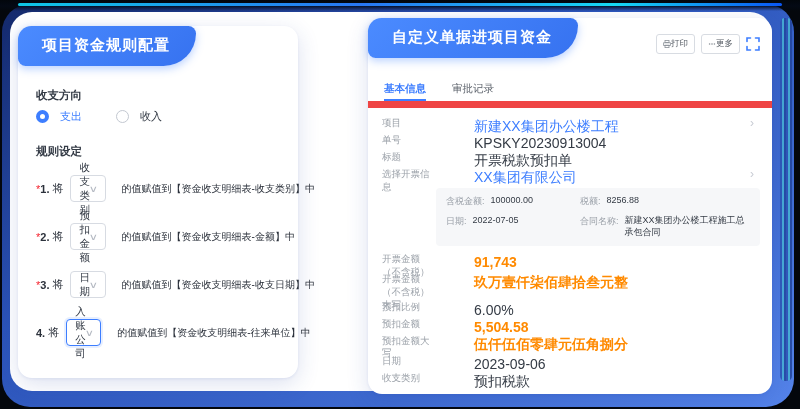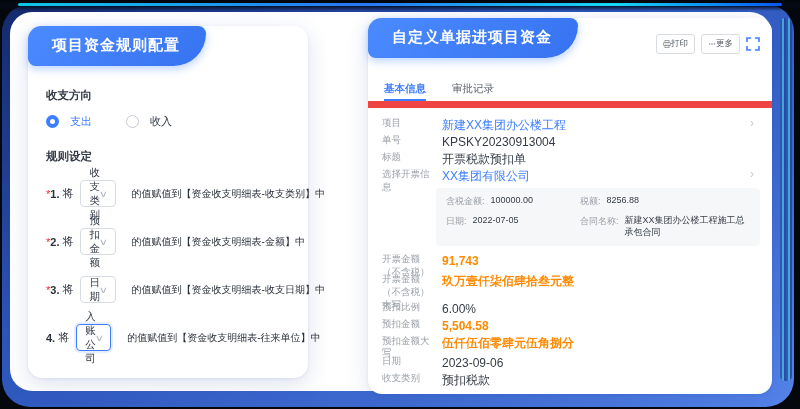--- a/index.html
+++ b/index.html
@@ -32,35 +32,35 @@
   .stage {
     position:absolute; left:10px; top:12px; right:28px; bottom:18px;
     background:#ffffff; border-radius:22px;
   }
 
   
   .card {
     position:absolute; background:#fff; border-radius:14px;
     box-shadow:0 6px 22px rgba(35,70,160,.16), 0 1px 3px rgba(35,70,160,.08);
   }
-  .card-left  { left:28px;  top:26px; width:280px; height:352px; }
+  .card-left  { left:18px;  top:26px; width:280px; height:352px; }
   .card-right { left:368px; top:18px; width:404px; height:376px; }
 
   .badge {
     position:absolute; left:0; top:0;
     background:linear-gradient(135deg,#4b8bff,#3672f0);
     color:#fff; font-weight:bold; font-size:15px; letter-spacing:1px;
     padding:10px 26px 11px 24px;
     border-radius:14px 8px 34px 8px;
     box-shadow:0 3px 8px rgba(61,126,255,.35);
   }
 
   
   .lc-body { position:absolute; left:18px; right:12px; top:62px; }
-  .section-label { font-size:11.5px; color:#333a45; font-weight:bold; margin-bottom:11px; }
+  .section-label { font-size:11.5px; color:#333a45; font-weight:bold; margin-bottom:6px; }
   .radio-row { display:flex; align-items:center; gap:34px; margin-bottom:20px; }
   .radio { display:flex; align-items:center; gap:11px; cursor:pointer; }
   .radio .dot { width:13px; height:13px; border-radius:50%; }
   .radio.sel .dot { border:4px solid #3D7EFF; background:#fff; }
   .radio.unsel .dot { border:1px solid #c3c8d1; background:#fff; }
   .radio.sel .rlabel { color:#3D7EFF; }
   .radio .rlabel { font-size:11px; color:#333a45; }
 
   .rule-row { display:flex; align-items:center; margin-bottom:21px; }
   .rmark { color:#f5222d; font-size:11px; width:7px; }
@@ -93,21 +93,21 @@
   }
   .tab { font-size:10.5px; color:#5c626b; padding-bottom:8px; cursor:pointer; }
   .tab.active { color:#3D7EFF; font-weight:bold; border-bottom:2px solid #3D7EFF; }
 
   .rc-body {
     position:absolute; left:14px; right:12px; top:96px; bottom:8px;
     display:flex; flex-direction:column;
   }
   .frow { position:relative; display:flex; align-items:flex-start; padding:3px 0; min-height:17px; }
   .flabel { width:60px; flex:0 0 60px; font-size:9.5px; color:#9aa0a8; line-height:1.35; padding-right:10px; }
-  .fvalue { font-size:12px; color:#343b45; line-height:1.35; }
+  .fvalue { font-size:14px; color:#343b45; line-height:1.35;margin-left:32px; }
   .fvalue.link { color:#3D7EFF; cursor:pointer; }
   .fvalue.hl { color:#FF8A00; font-weight:bold; }
   .chev { position:absolute; right:6px; top:3px; color:#c8ccd4; font-size:12px; line-height:1; cursor:pointer; }
 
   .gray-box {
     margin:3px 0 4px 54px; background:#f6f7f9; border-radius:4px;
     padding:7px 10px; display:grid; grid-template-columns:1fr 1.35fr; row-gap:7px; column-gap:8px;
   }
   .gcell { display:flex; align-items:flex-start; }
   .glabel { font-size:9px; color:#9aa0a8; margin-right:6px; white-space:nowrap; }

